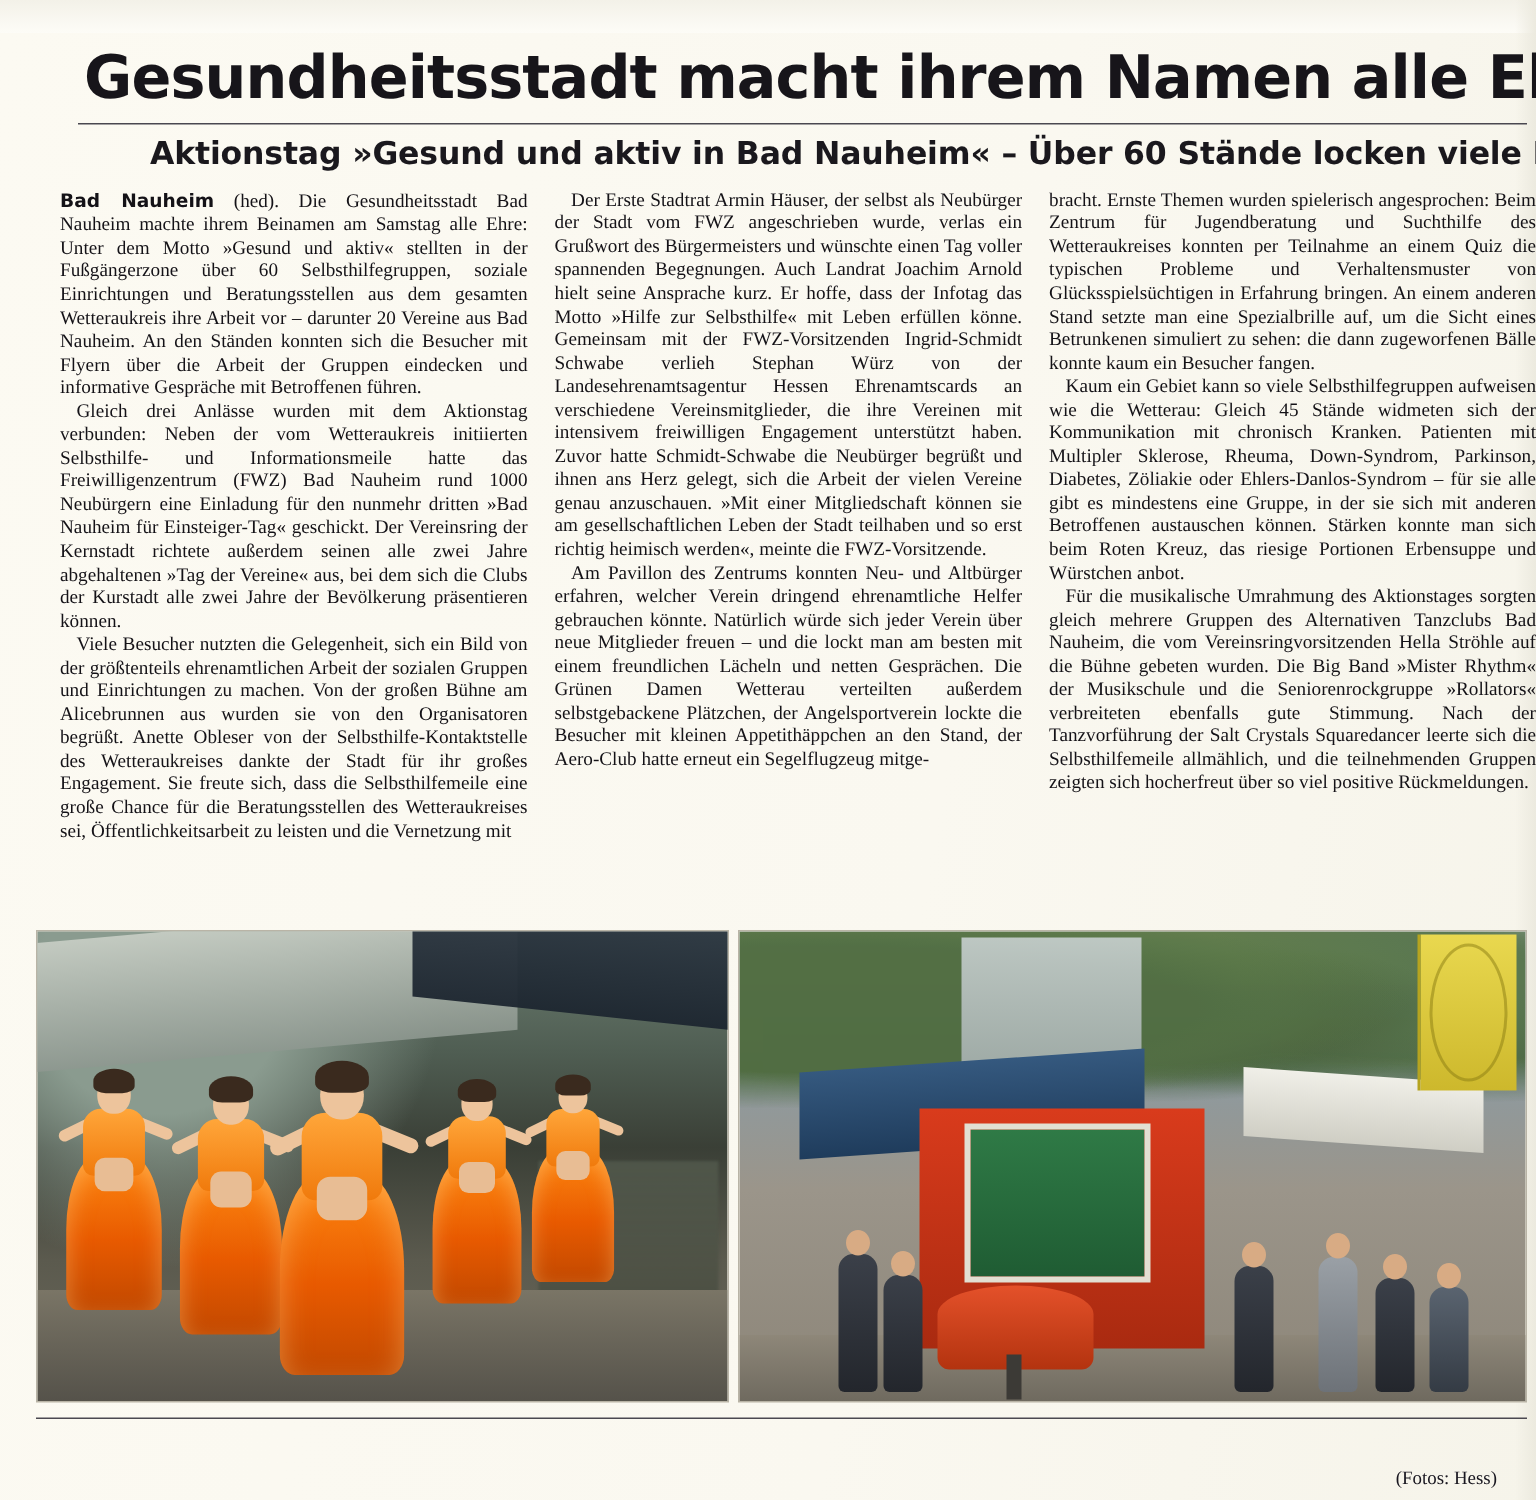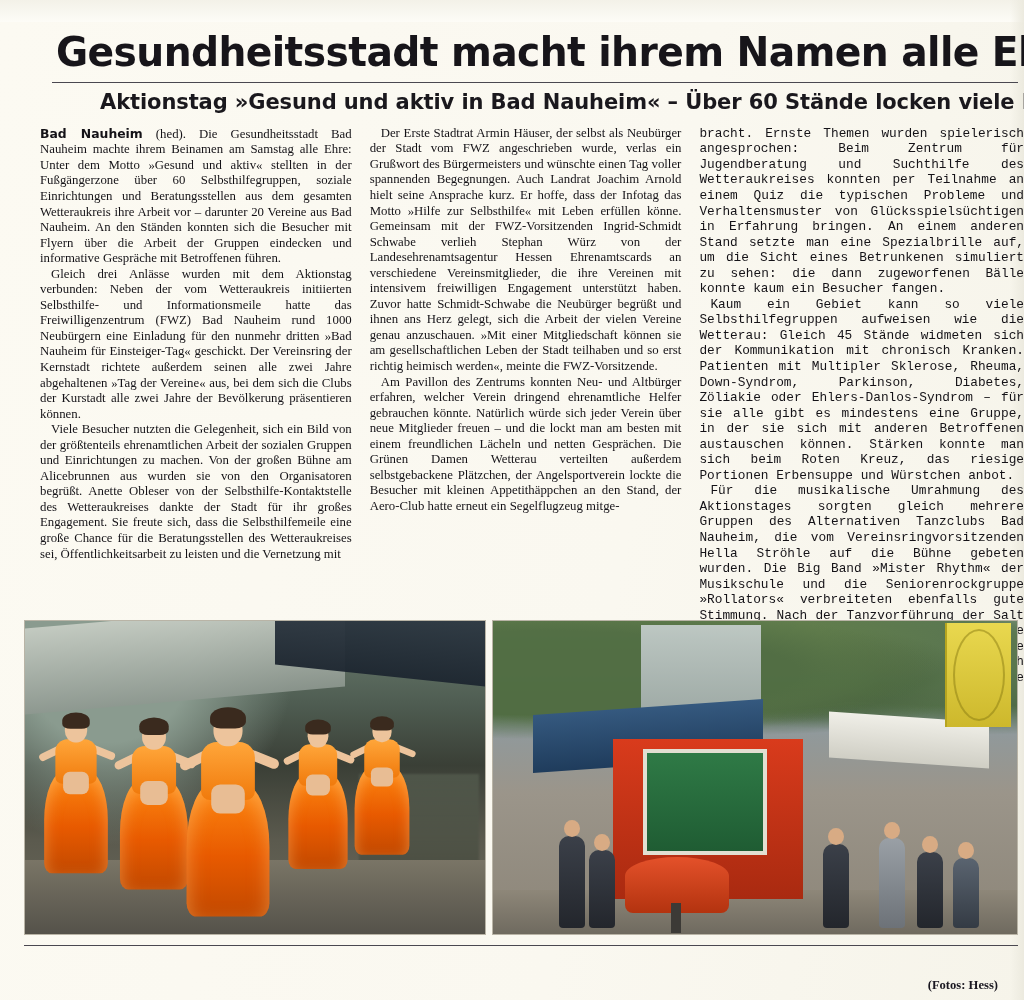--- a/index.html
+++ b/index.html
@@ -81,21 +81,20 @@
   .col p.first b.lead {
     font-family: "DejaVu Sans", sans-serif;
     font-weight: 700;
     font-size: 12.4px;
   }
   
   .col.clipped {
     width: 326px;
     overflow: hidden;
     white-space: normal;
-    font-family: Liberation Mono, monospace;
   }
   .col.clipped p { }
   
   .photos {
     position: absolute;
     left: 24px;
     top: 620px;
     width: 994px;
     height: 315px;
     display: flex;
@@ -263,21 +262,20 @@
     letter-spacing: -0.15px;
   }
   .credit {
     position: absolute;
     left: 24px; top: 978px;
     width: 974px;
     text-align: right;
     font-family: "Liberation Serif", serif;
     font-size: 12.6px;
     color: #191720;
-    font-weight: bold;
   }
 </style>
 </head>
 <body>
 
 <div class="page">
   <div class="scan-edge-top"></div>
   <div class="scan-edge-right"></div>
 
   <div class="content">

